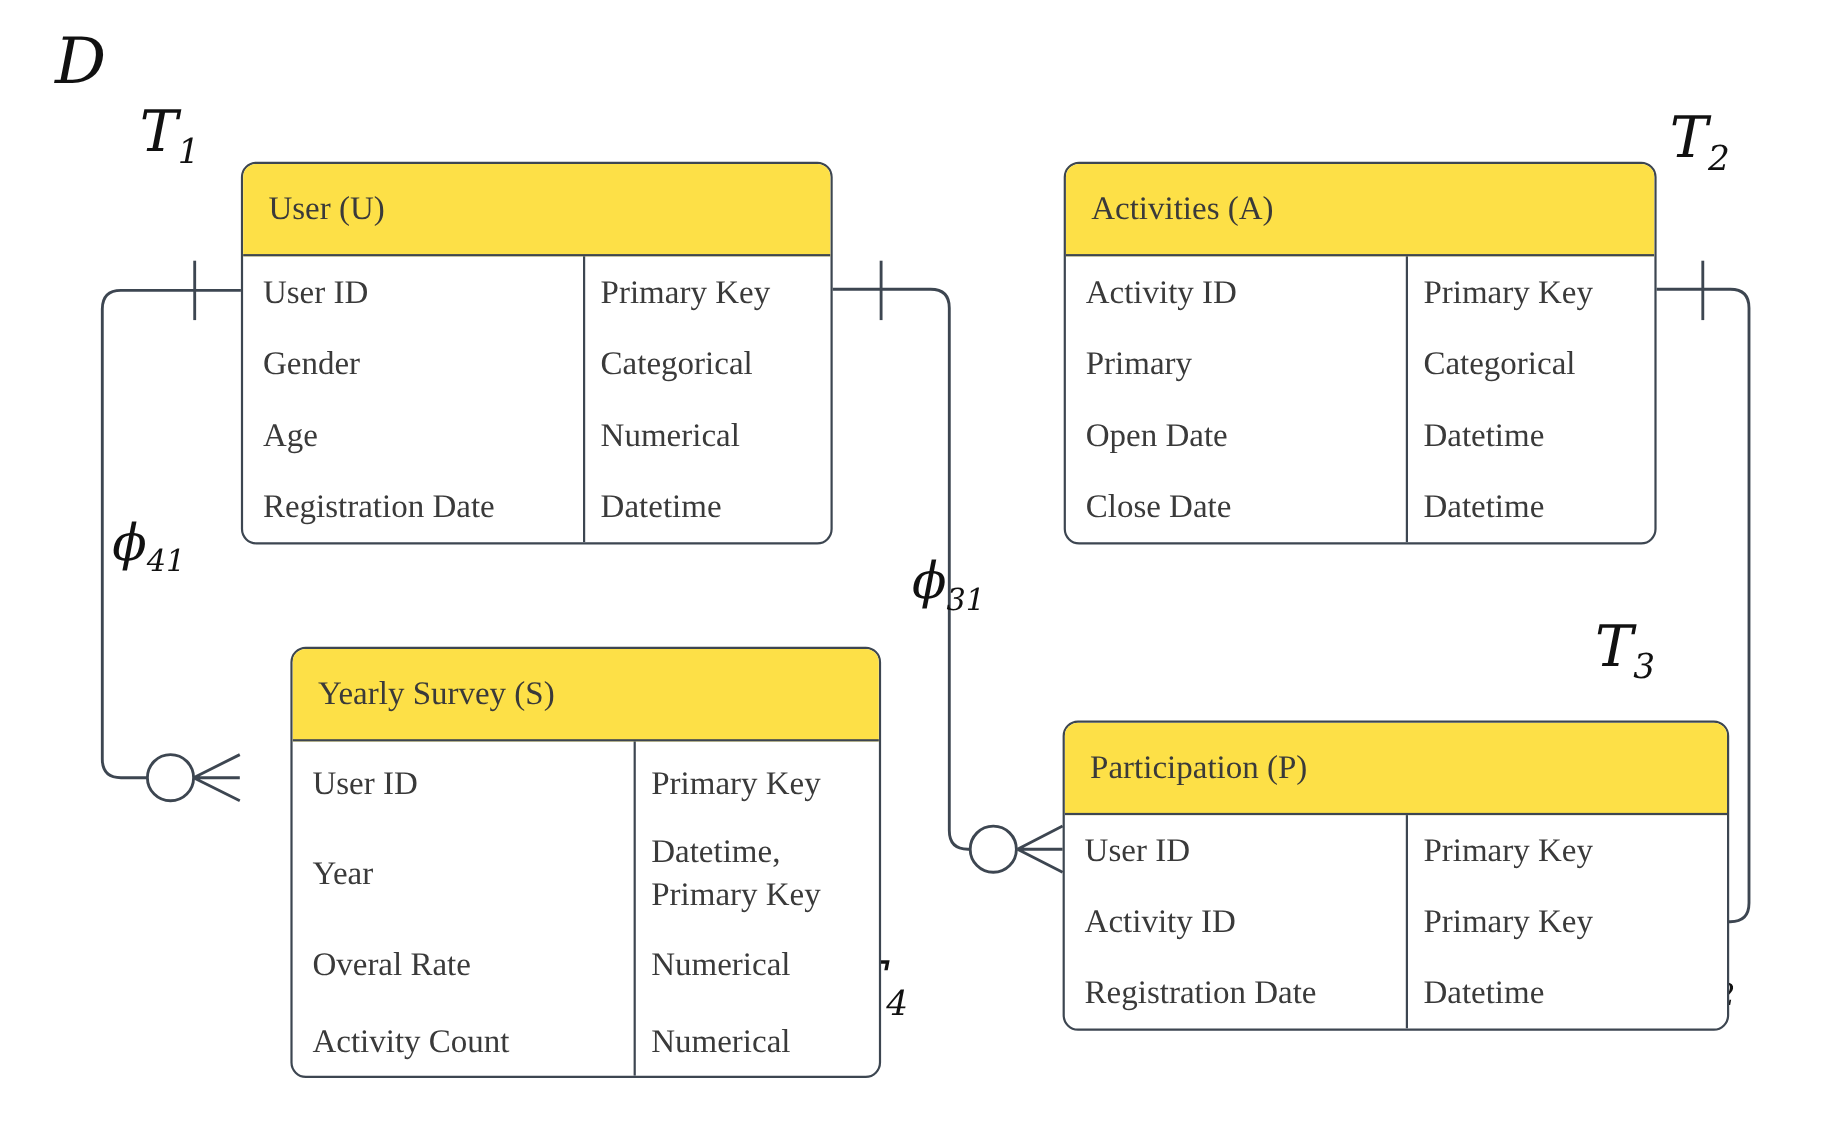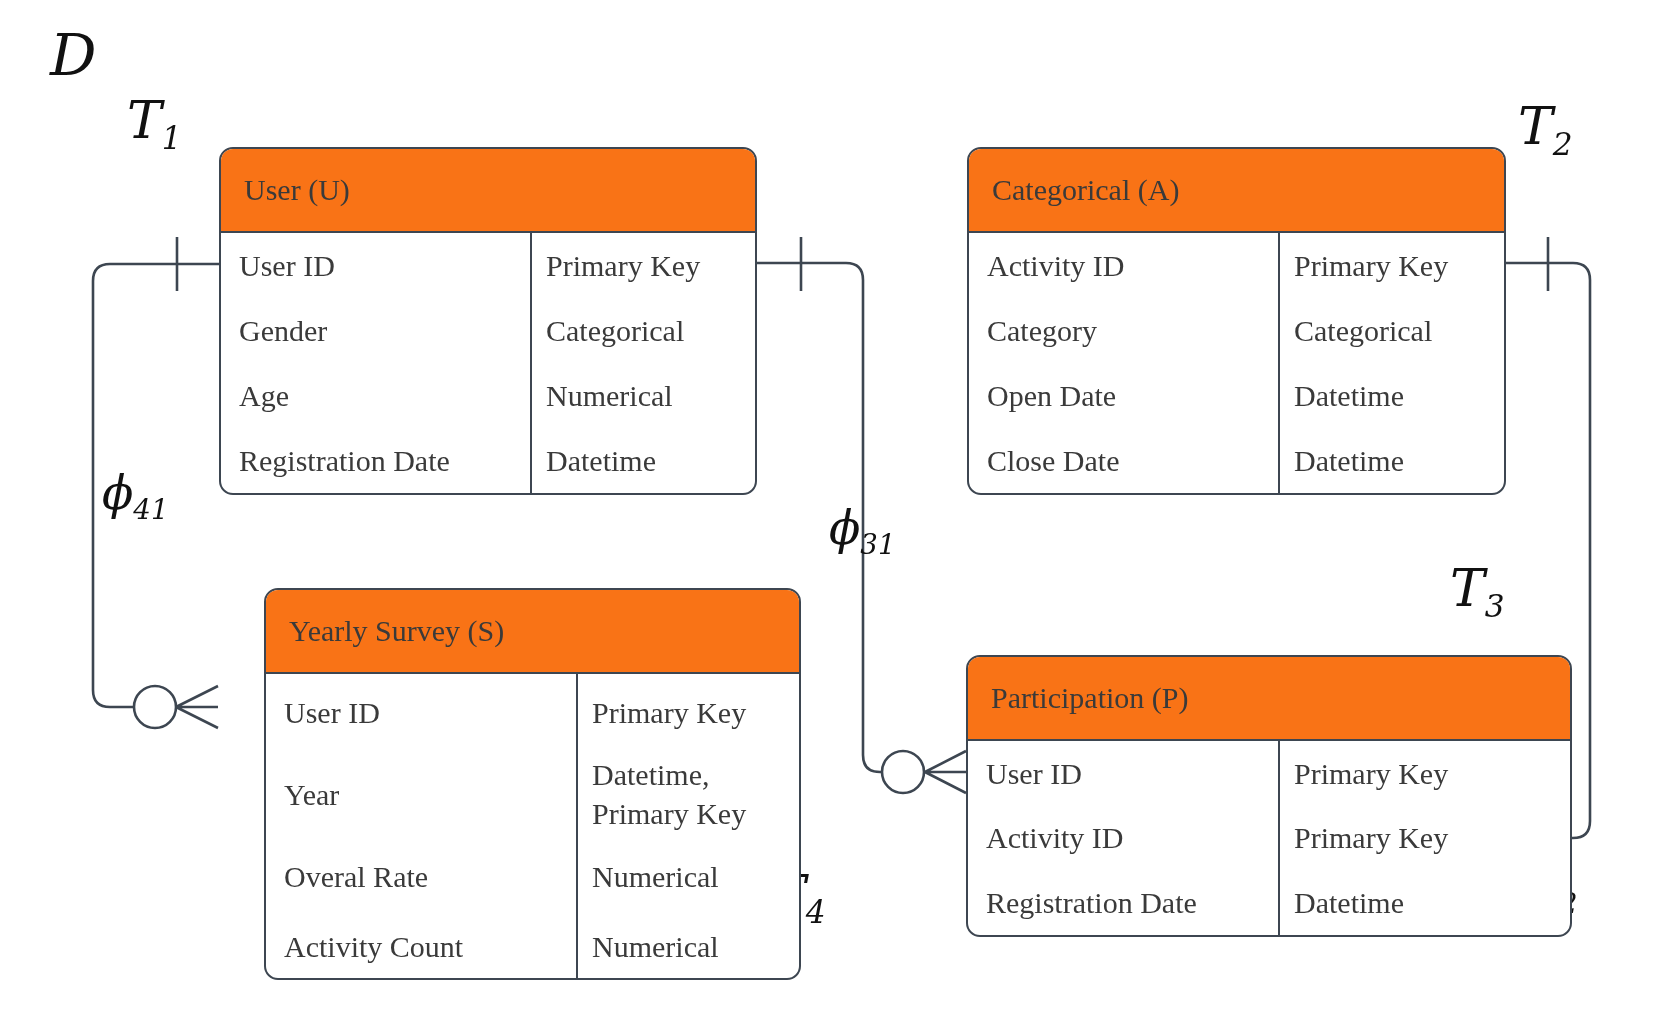--- a/index.html
+++ b/index.html
@@ -9,21 +9,21 @@
   }
   #wires { position:absolute; left:0; top:0; width:1661px; height:1033px; }
 
   .er-table {
     position:absolute; box-sizing:border-box;
     border:2.5px solid #3d4651; border-radius:14px;
     background:#ffffff; overflow:hidden;
     color:#3a3a3a;
   }
   .er-header {
-    box-sizing:border-box; height:84px; background:#f97316;
+    box-sizing:border-box; height:84px; background:#fde047;
     border-bottom:2.5px solid #3d4651;
     display:flex; align-items:center; padding-left:23px;
     font-size:30px;
   }
   .er-body { position:relative; display:grid; height:calc(100% - 84px); }
   .divider { position:absolute; top:0; bottom:0; width:2px; background:#3d4651; }
   .cell { display:flex; align-items:center; font-size:30px; line-height:1.3; }
   .cell.name { padding-left:18px; }
   .cell.type { padding-left:14px; white-space:pre-line; }
 
@@ -96,27 +96,27 @@
       <div class="cell type">Categorical</div>
       <div class="cell name">Age</div>
       <div class="cell type">Numerical</div>
       <div class="cell name">Registration Date</div>
       <div class="cell type">Datetime</div>
     </div>
   </div>
 
   <div class="er-table" style="left:967px; top:147px; width:539px; height:348px;">
     <div class="er-header">
-      <span>Categorical (A)</span>
+      <span>Activities (A)</span>
     </div>
     <div class="er-body" style="grid-template-columns:311px 1fr; grid-template-rows:repeat(4,1fr);">
       <div class="divider" style="left:309px;"></div>
       <div class="cell name">Activity ID</div>
       <div class="cell type">Primary Key</div>
-      <div class="cell name">Category</div>
+      <div class="cell name">Primary</div>
       <div class="cell type">Categorical</div>
       <div class="cell name">Open Date</div>
       <div class="cell type">Datetime</div>
       <div class="cell name">Close Date</div>
       <div class="cell type">Datetime</div>
     </div>
   </div>
 
   <div class="er-table" style="left:216px; top:588px; width:537px; height:392px;margin-left:48px;">
     <div class="er-header">

